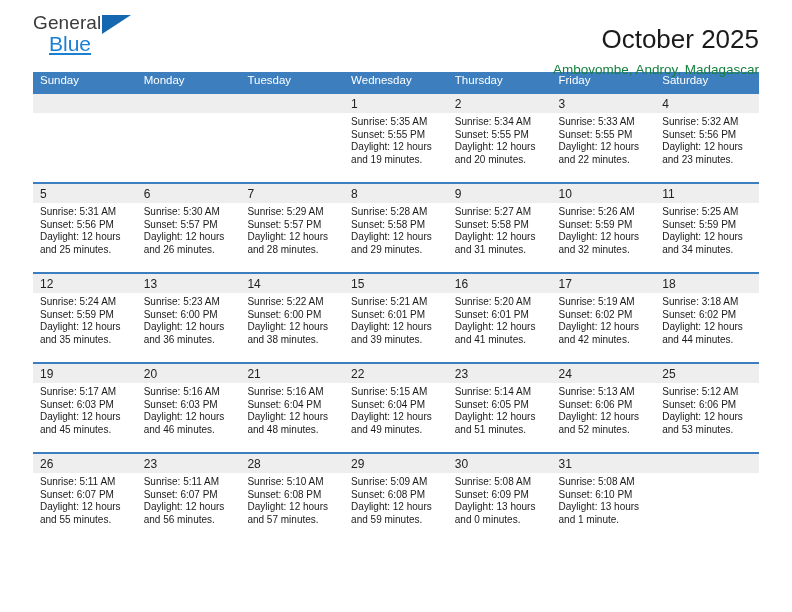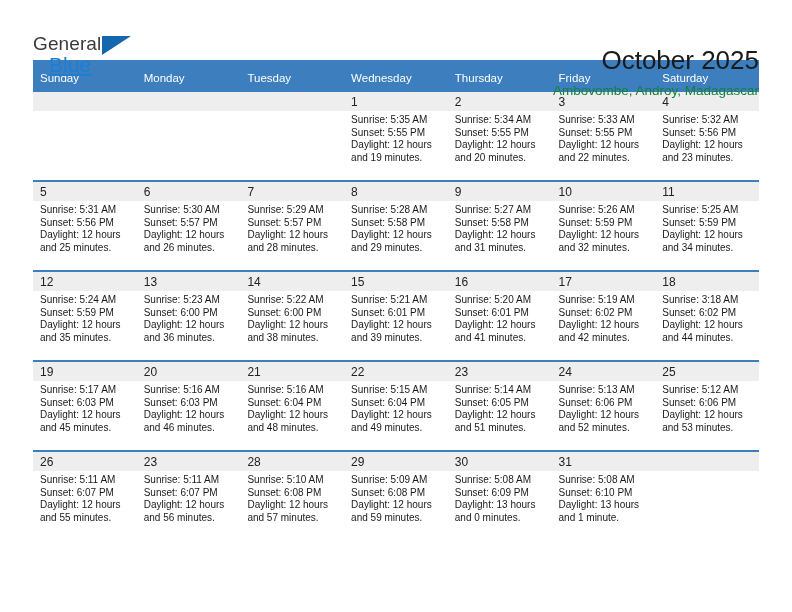--- a/index.html
+++ b/index.html
@@ -20,22 +20,22 @@
     height: 612px;
     box-sizing: border-box;
     padding: 0 33px;
   }
 
   
   .header {
     display: flex;
     align-items: flex-start;
     justify-content: space-between;
-    height: 60px;
-    padding-top: 34px;
+    height: 72px;
+    padding-top: 13px;
     box-sizing: border-box;
   }
   .logo {
     position: relative;
     width: 120px;
     height: 44px;
     line-height: 1;
   }
   .logo-general {
     font-size: 19px;
@@ -83,21 +83,21 @@
     width: 726px;
     border-collapse: collapse;
     table-layout: fixed;
   }
   .calendar th {
     background: #3d7ebf;
     color: #ffffff;
     font-size: 11.5px;
     font-weight: normal;
     text-align: left;
-    padding: 12px 0 6px 7px;
+    padding: 2px 0 6px 7px;
     height: 21px;
     box-sizing: border-box;
   }
   .calendar td {
     vertical-align: top;
     padding: 0;
     border-top: 2px solid #3d7ebf;
     height: 90px;
     box-sizing: border-box;
   }

